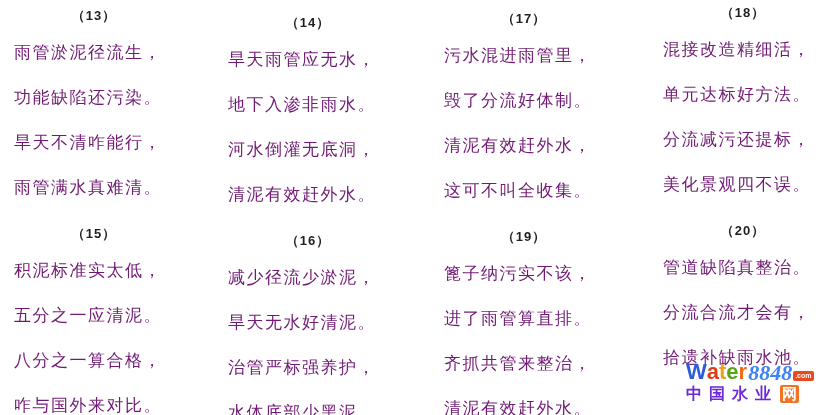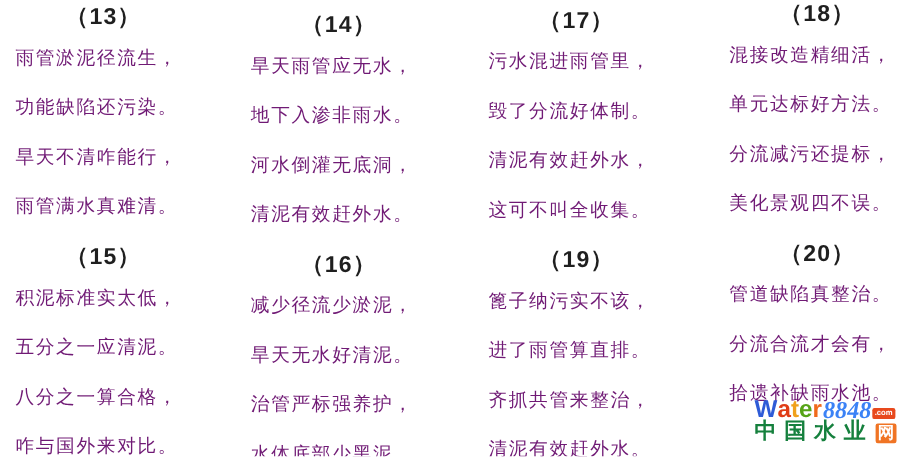--- a/index.html
+++ b/index.html
@@ -14,21 +14,21 @@
   .col { position: absolute; width: 160px; }
   .col-1 { left: 14px;  top: 6px;  }
   .col-2 { left: 228px; top: 13px; }
   .col-3 { left: 444px; top: 9px;  }
   .col-4 { left: 663px; top: 3px;  }
   .stanza + .stanza { margin-top: 27px; }
   .stanza-num {
     text-align: center;
     font-family: "Liberation Sans", "DejaVu Sans", sans-serif;
     font-weight: bold;
-    font-size: 21px;
+    font-size: 13px;
     line-height: 20px;
     color: #1f1f1f;
     margin-bottom: 17px;
     letter-spacing: 1px;
   }
   .poem-line {
     font-size: 17px;
     line-height: 19px;
     height: 19px;
     color: #701a75;
@@ -76,26 +76,25 @@
     margin-left: 1px;
     margin-bottom: 2px;
     font-weight: bold;
   }
   .wm-row2 {
     margin-top: 2px;
     display: flex;
     align-items: center;
   }
   .wm-cn {
-    color: #15803d;
+    color: #6d28d9;
     font-weight: bold;
-    font-size: 20px;
+    font-size: 16px;
     line-height: 18px;
     letter-spacing: 7px;
-    font-family: Liberation Mono, monospace;
   }
   .wm-net-badge {
     background: #f07424;
     color: #ffffff;
     font-weight: bold;
     font-size: 15px;
     line-height: 16px;
     padding: 1px 2px;
     border-radius: 2px;
     margin-left: 2px;

